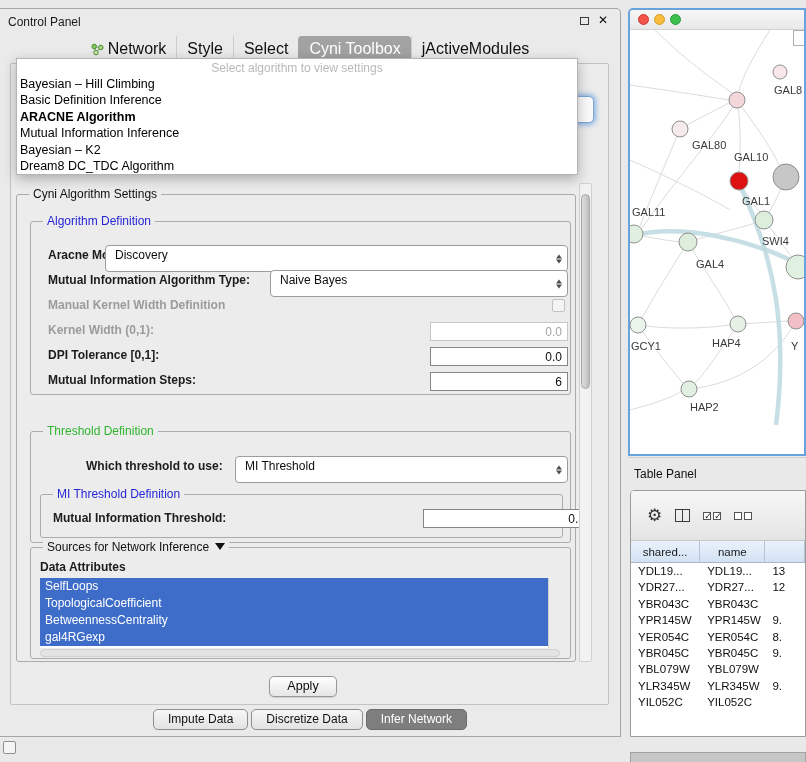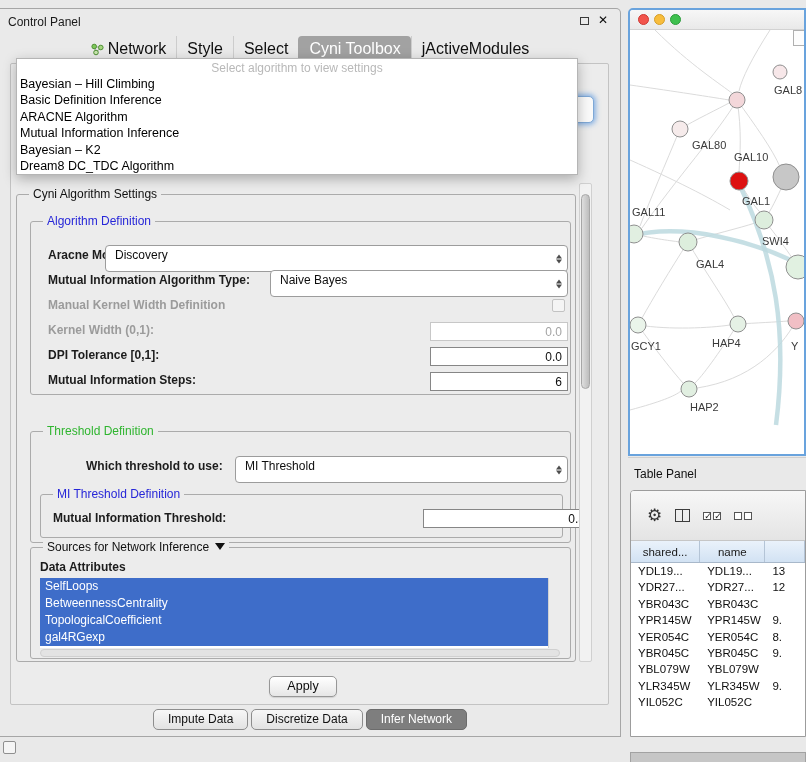--- a/index.html
+++ b/index.html
@@ -28,21 +28,21 @@
   
   .combo-fragment { position:absolute; left:552px; top:87px; width:42px; height:27px; z-index:20;
                     background:#fafafa; border:1px solid #7ea8d6; border-radius:5px;
                     box-shadow:0 0 5px 2px rgba(105,160,225,.75); }
 
   
   .popup { position:absolute; left:16px; top:49px; width:562px; height:117px; z-index:30;
            background:#ffffff; border:1px solid #b5b5b5; box-shadow:0 4px 12px rgba(0,0,0,.28); padding-top:2px; }
   .popup-placeholder { font-size:12px; color:#b8b8b8; text-align:center; height:15px; line-height:15px; }
   .popup-item { font-size:12.5px; color:#000; padding-left:3px; height:16.4px; line-height:16.4px; white-space:nowrap; }
-  .popup-item.selected { font-weight:normal; }
+  .popup-item.selected { font-weight:bold; }
 
   
   .v-scrollbar { position:absolute; left:579px; top:174px; width:13px; height:479px; z-index:12;
                  background:#f2f2f2; border:1px solid #d0d0d0; border-radius:2px; }
   .v-thumb { position:absolute; left:1px; top:10px; width:9px; height:195px;
              background:linear-gradient(to right,#dedede,#bdbdbd); border:1px solid #a6a6a6; border-radius:5px; }
 
   
   .groupbox { position:absolute; border:1px solid #ababab; border-radius:3px; }
   .legend { position:absolute; top:-8px; left:12px; background:#ececec; padding:0 4px;
@@ -255,22 +255,22 @@
     </div>
 
     <div class="groupbox sources-box">
       <span class="legend"><span>Sources for Network Inference</span><span class="tri-down"></span></span>
 
       <span class="flabel" style="left:9px; top:12px;">Data Attributes</span>
 
       <div class="attr-list">
         <div>
             <div class="attr-item selected">SelfLoops</div>
+            <div class="attr-item selected">TopologicalCoefficient</div>
             <div class="attr-item selected">BetweennessCentrality</div>
-            <div class="attr-item selected">TopologicalCoefficient</div>
             <div class="attr-item selected">gal4RGexp</div>
           </div>
         <div class="attr-vscroll"></div>
       </div>
       <div class="attr-hscroll"></div>
     </div>
   </div>
 
   <div class="apply-btn">Apply</div>
 

